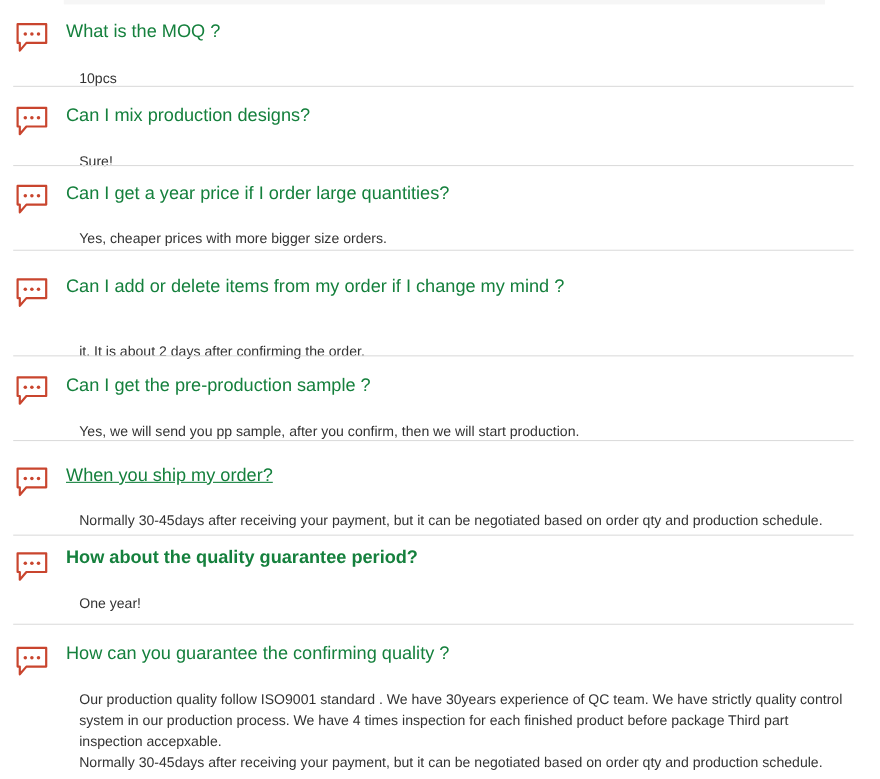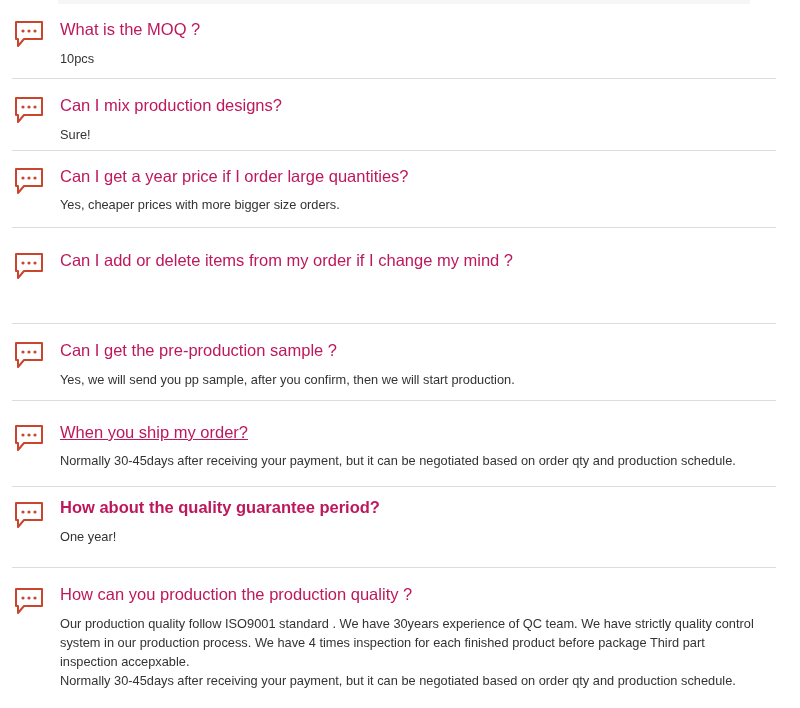--- a/index.html
+++ b/index.html
@@ -3,22 +3,22 @@
 <meta charset="utf-8">
 <style>
   html, body { margin: 0; padding: 0; background: #ffffff; }
   body { width: 800px; height: 708px; position: relative; overflow: hidden;
          font-family: "Liberation Sans", "DejaVu Sans", sans-serif; }
   .topbar { position: absolute; left: 58px; top: 0; width: 692px; height: 4px; background: #f6f6f6; }
   .faq { position: absolute; left: 0; top: 0; width: 800px; }
   .item { position: absolute; left: 12px; width: 764px; }
   .item .icon { position: absolute; left: 2px; width: 30px; height: 30px; }
   .item .q { position: absolute; left: 48px; margin: 0; font-size: 16.5px; font-weight: normal;
-             color: #be185d; letter-spacing: 0; white-space: nowrap; }
-  .item .a { position: absolute; left: 48px; margin: 0; font-size: 12.8px; line-height: 19px;
+             color: #15803d; letter-spacing: 0; white-space: nowrap; }
+  .item .a { position: absolute; left: 48px; margin: 12px; font-size: 12.8px; line-height: 19px;
              color: #333333; width: 710px; }
   .sep { position: absolute; left: 12px; width: 764px; height: 1px; background: #dcdcdc; }
 </style>
 </head>
 <body>
 
 <div class="topbar"></div>
 
 <div class="faq">
 
@@ -59,21 +59,21 @@
   <div class="sep" style="top:227px;"></div>
 
   <div class="item" style="top:248px;">
     <svg class="icon" style="top:3px;" viewBox="0 0 30 30">
       <path d="M2 3 H28 V20 H10 L4 27 V20 H2 Z" fill="none" stroke="#c9452e" stroke-width="2" stroke-linejoin="round"></path>
       <circle cx="9" cy="12" r="1.6" fill="#c9452e"></circle>
         <circle cx="15" cy="12" r="1.6" fill="#c9452e"></circle>
         <circle cx="21" cy="12" r="1.6" fill="#c9452e"></circle>
     </svg>
     <h3 class="q" style="top:3px;">Can I add or delete items from my order if I change my mind ?</h3>
-    <p class="a" style="top:31px;"><br></p>
+    <p class="a" style="top:31px;"><br><span>it. It is about 2 days after confirming the order.</span></p>
   </div>
   <div class="sep" style="top:323px;"></div>
 
   <div class="item" style="top:337px;">
     <svg class="icon" style="top:3px;" viewBox="0 0 30 30">
       <path d="M2 3 H28 V20 H10 L4 27 V20 H2 Z" fill="none" stroke="#c9452e" stroke-width="2" stroke-linejoin="round"></path>
       <circle cx="9" cy="12" r="1.6" fill="#c9452e"></circle>
         <circle cx="15" cy="12" r="1.6" fill="#c9452e"></circle>
         <circle cx="21" cy="12" r="1.6" fill="#c9452e"></circle>
     </svg>
@@ -106,17 +106,17 @@
   </div>
   <div class="sep" style="top:567px;"></div>
 
   <div class="item" style="top:583px;">
     <svg class="icon" style="top:3px;" viewBox="0 0 30 30">
       <path d="M2 3 H28 V20 H10 L4 27 V20 H2 Z" fill="none" stroke="#c9452e" stroke-width="2" stroke-linejoin="round"></path>
       <circle cx="9" cy="12" r="1.6" fill="#c9452e"></circle>
         <circle cx="15" cy="12" r="1.6" fill="#c9452e"></circle>
         <circle cx="21" cy="12" r="1.6" fill="#c9452e"></circle>
     </svg>
-    <h3 class="q" style="top:2px;">How can you production the production quality ?</h3>
+    <h3 class="q" style="top:2px;">How can you guarantee the confirming quality ?</h3>
     <p class="a" style="top:31px;"><span>Our production quality follow ISO9001  standard . We have 30years experience of QC team. We have strictly quality control</span><br><span>system in our production process. We have 4 times inspection for each finished product before package Third part</span><br><span>inspection accepxable.</span><br><span>Normally 30-45days after receiving your payment, but it can be negotiated based on order qty and production schedule.</span></p>
   </div>
 
 </div>
 
 </body></html>

